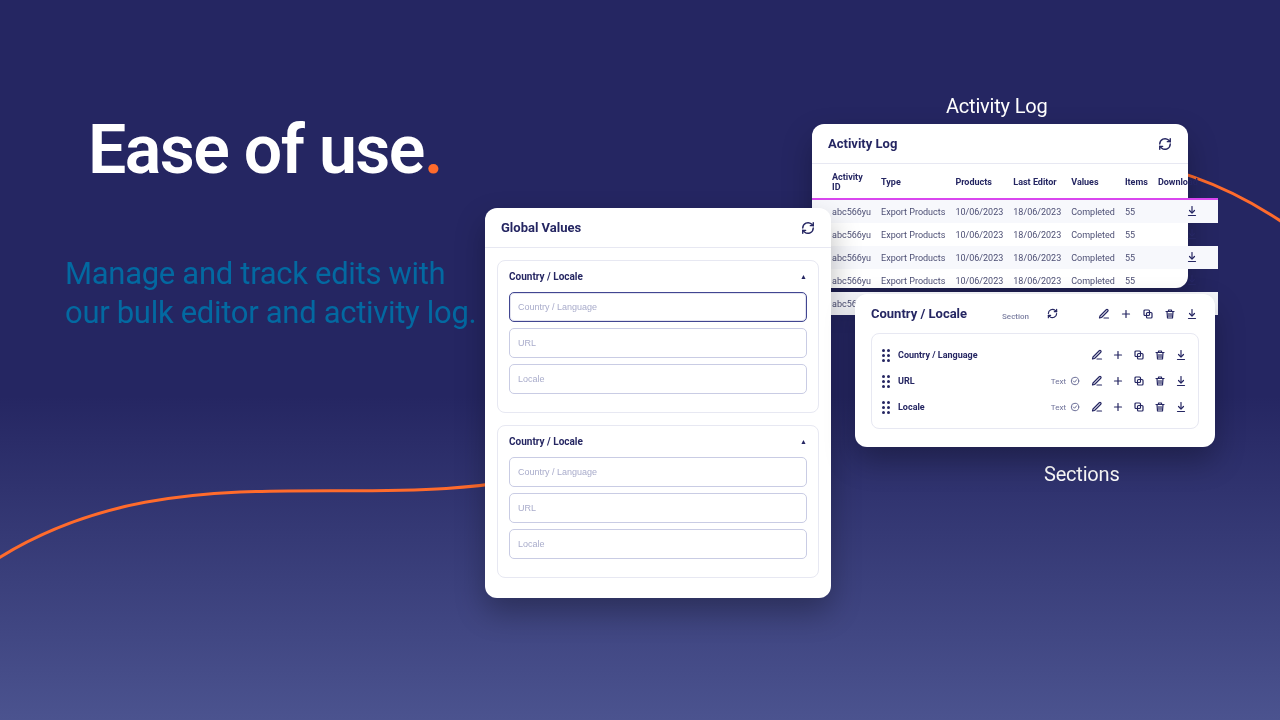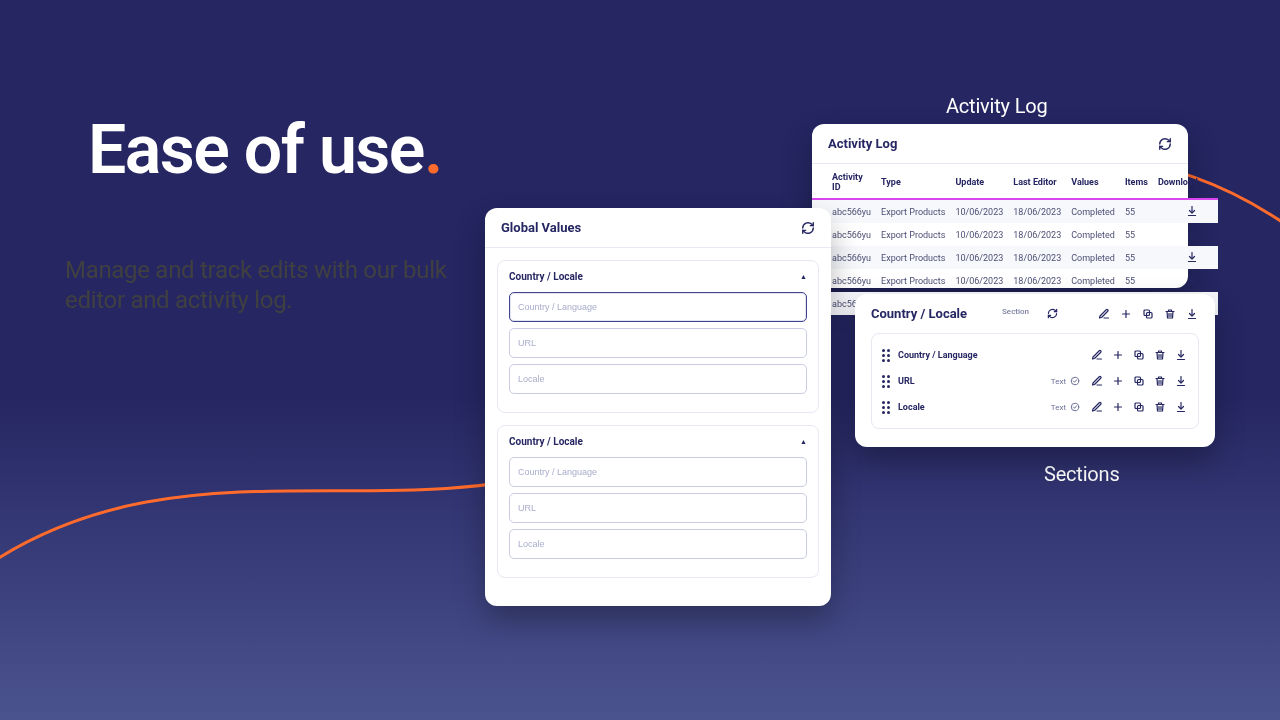--- a/index.html
+++ b/index.html
@@ -31,22 +31,22 @@
     color: #fff;
     margin-left: 23px;
   }
   .headline .dot {
     color: #ff6b2c;
   }
   .subhead {
     position: absolute;
     left: 65px;
     top: 255px;
-    color: #404040;
-    font-size: 24px;
+    color: #0369a1;
+    font-size: 31px;
     font-weight: 400;
     line-height: 1.25;
     max-width: 430px;
     letter-spacing: -0.3px;
   }
 
   
   .card {
     position: absolute;
     background: #fff;
@@ -66,21 +66,21 @@
   }
 
   .icon { display: inline-flex; align-items: center; justify-content: center; }
   .icon svg { display: block; }
 
   
   .bulk-card {
     left: 485px;
     top: 208px;
     width: 346px;
-    padding-bottom: 14px;
+    padding-bottom: 6px;
   }
   .bulk-card .card-body { padding: 12px 12px 2px 12px; }
 
   .sub-card {
     border: 1px solid #e7e8f2;
     border-radius: 8px;
     padding: 10px 11px 12px;
     margin-bottom: 12px;
   }
   .sub-card-head {
@@ -147,21 +147,21 @@
   .dl-cell { text-align: right; }
 
   
   .sect-card {
     left: 855px;
     top: 294px;
     width: 360px;
     padding-bottom: 14px;
   }
   .sect-card .card-header { border-bottom: none; }
-  .sect-header-right { display:flex; align-items:flex-start; gap:14px; }
+  .sect-header-right { display:flex; align-items:flex-end; gap:14px; }
   .sect-header-right .section-label { font-size:8px; font-weight:500; color:#7d80a2; margin-right:2px; }
   .tool-row { display:flex; gap:8px; }
   .tool-row .icon, .item-tools .icon, .sect-header-right .icon { width: 14px; height: 14px; color: #252662; }
   .sect-body {
     margin: 0 16px 4px;
     border: 1px solid #e7e8f2;
     border-radius: 8px;
     padding: 8px 10px;
   }
   .sect-item {
@@ -207,21 +207,21 @@
           <path d="M21 12a9 9 0 0 1-15 6.7L3 16"></path>
           <path d="M3 21v-5h5"></path>
         </svg>
     </span>
   </div>
   <table class="log-table">
     <thead>
         <tr>
           <th>Activity ID</th>
           <th>Type</th>
-          <th>Update</th>
+          <th>Products</th>
           <th>Last Editor</th>
           <th>Values</th>
           <th>Items</th>
           <th>Download</th>
         </tr>
       </thead>
     <tbody>
         <tr class="row-alt">
           <td>abc566yu</td>
           <td>Export Products</td>

